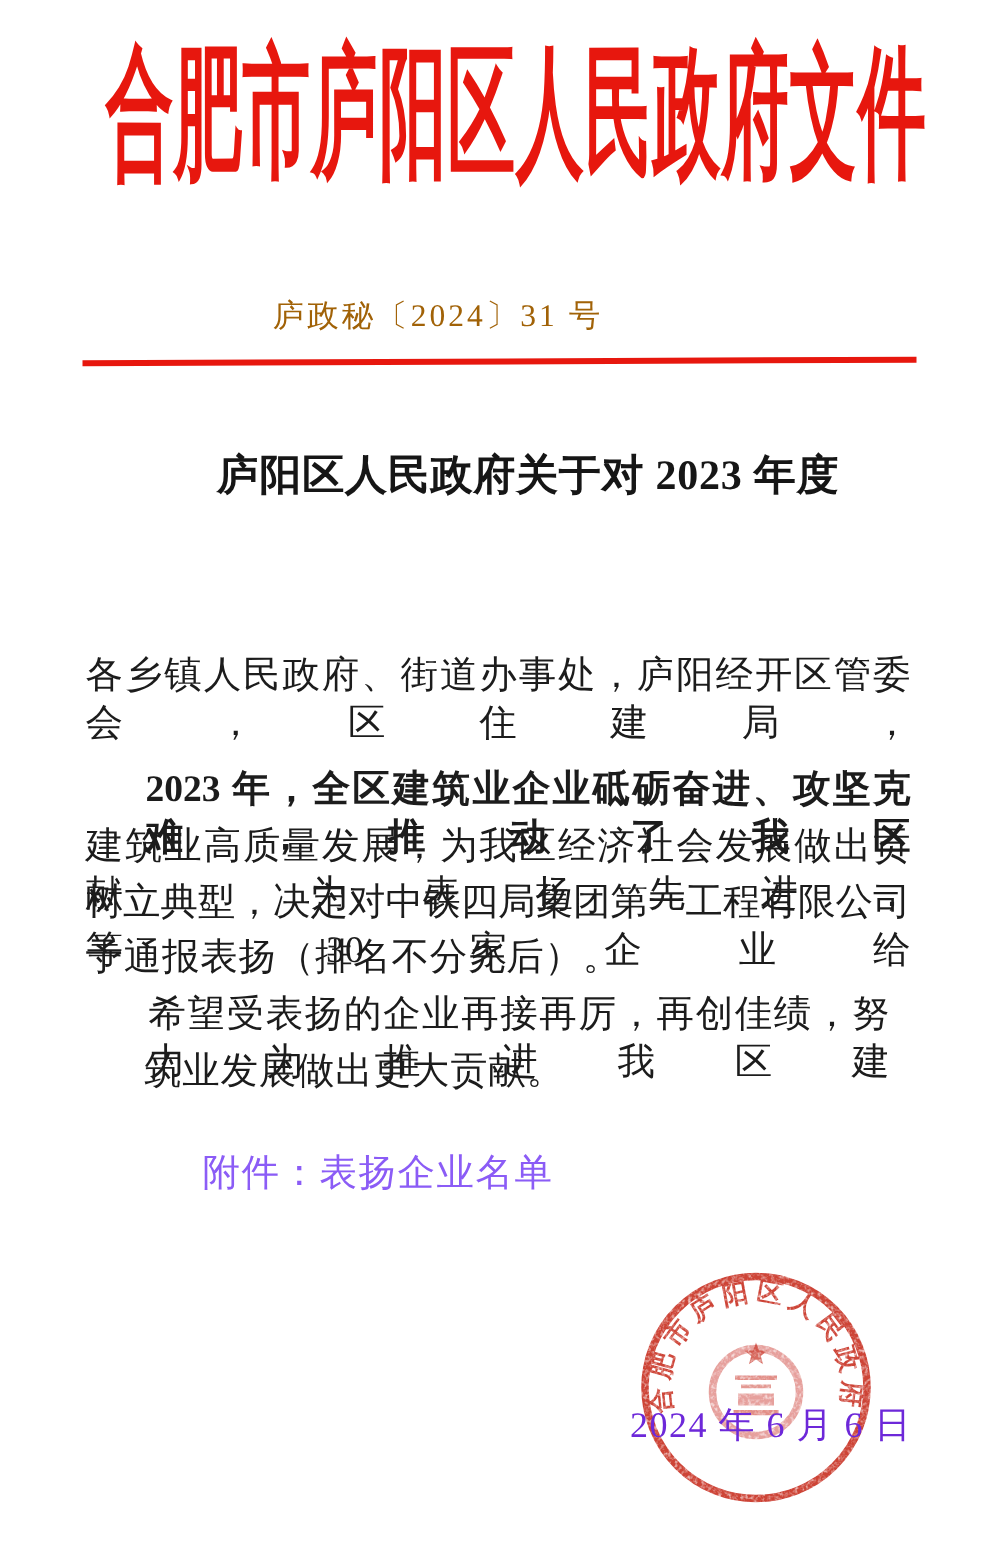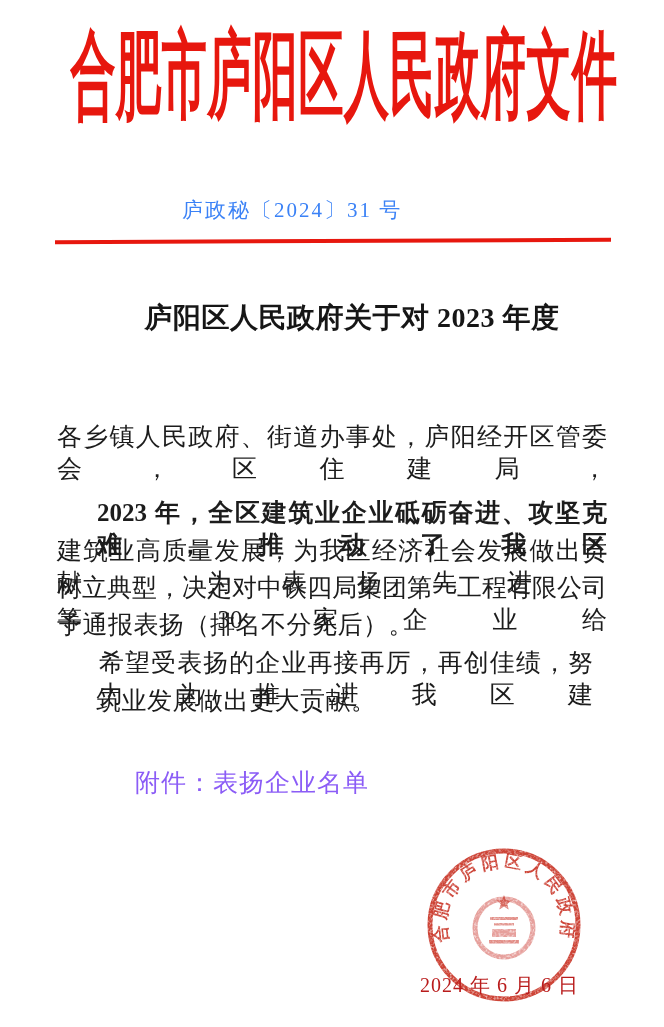--- a/index.html
+++ b/index.html
@@ -23,42 +23,42 @@
     font-size:96px;line-height:110px;font-weight:700;
     color:#e7170e;white-space:nowrap;
     transform:scaleX(0.47);transform-origin:center center;
     letter-spacing:1px;
   }
 
   
   .doc-number{
     position:absolute;top:196px;left:0;width:584px;
     text-align:center;font-size:21px;line-height:28px;
-    letter-spacing:2px;color:#3b82f6;
+    letter-spacing:2px;color:#a16207;
   }
 
   
   .red-rule{
     position:absolute;top:239px;left:55px;width:556px;height:4px;
     background:#e7170e;transform:rotate(-0.25deg);
   }
 
   
   .title{
     position:absolute;left:0;width:664px;text-align:center;
     font-weight:700;font-size:28px;line-height:34px;
     letter-spacing:0.5px;color:#161616;
   }
   .t1{top:301px;margin-left:20px;}
   .t2{top:338px;letter-spacing:-0.5px;}
 
   
   .bl{
     position:absolute;font-size:25px;line-height:32px;color:#1c1c1c;
-    white-space:nowrap;letter-spacing:0.5px;
+    white-space:nowrap;letter-spacing:0.5px;margin-top:14px;
   }
   .bl.just{
     white-space:normal;
     text-align:justify;text-align-last:justify;
     letter-spacing:0;
   }
   .l1{top:421px;left:57px;width:550px;}
   .l2{top:459px;left:57px;}
   .l3{top:497px;left:57px;width:550px;padding-left:40px;box-sizing:border-box;font-weight:bold;}
   .l4{top:535px;left:57px;width:550px;}
@@ -76,22 +76,22 @@
   
   .seal{position:absolute;left:419px;top:840px;width:170px;height:170px;}
   .seal-text{
     font-family:"Liberation Serif","DejaVu Serif",serif;
     font-size:17px;font-weight:700;letter-spacing:4.5px;
     fill:#c93428;
   }
 
   
   .date{
-    position:absolute;top:970px;left:420px;
-    font-size:20px;line-height:30px;letter-spacing:1px;color:#b91c1c;
+    position:absolute;top:936px;left:420px;
+    font-size:24px;line-height:30px;letter-spacing:1px;color:#6d28d9;
     z-index:5;
   }
 </style>
 </head>
 <body>
 
 <div class="page">
 
   <div class="header-wrap">
     <span class="header-text">合肥市庐阳区人民政府文件</span>

